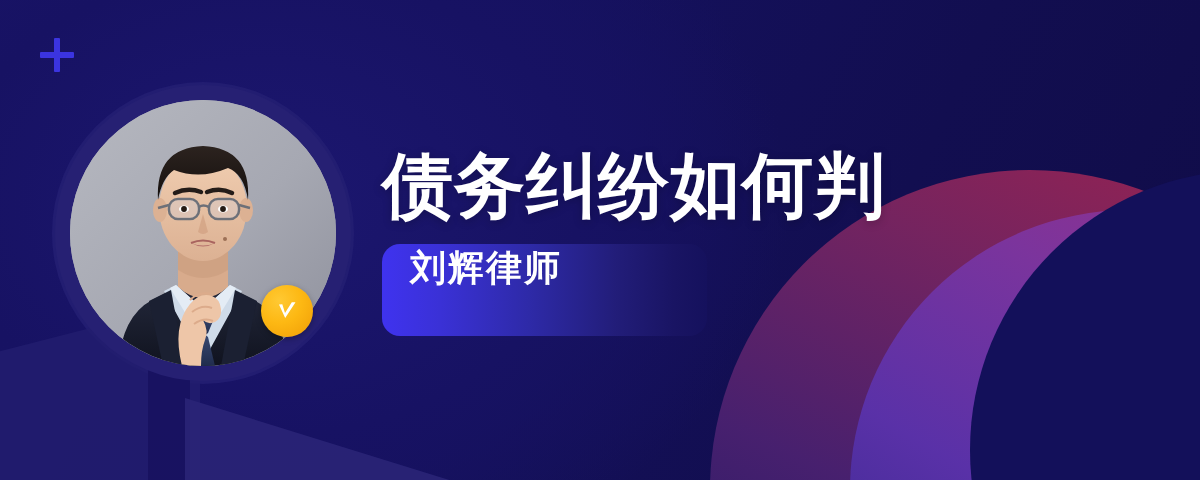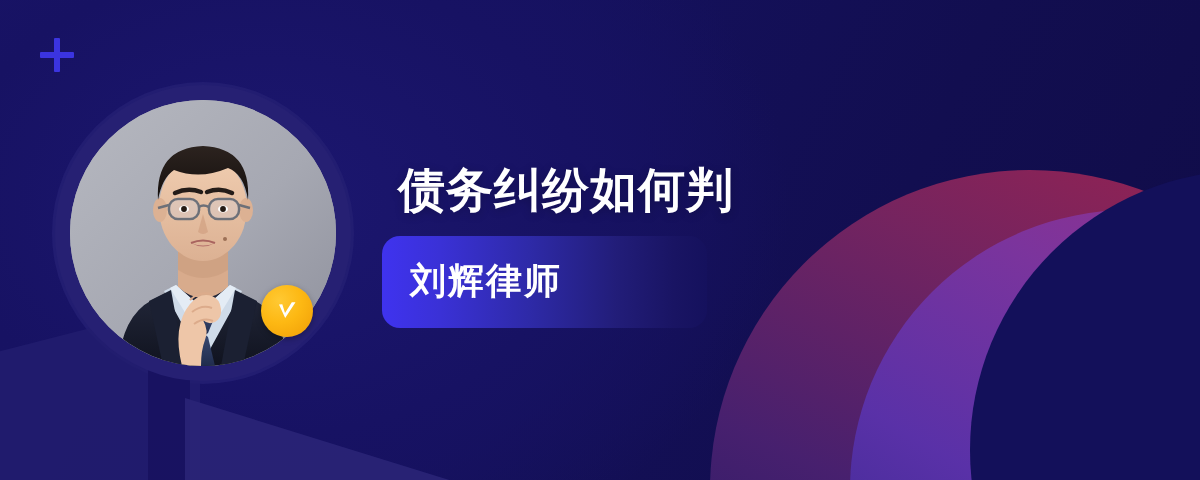--- a/index.html
+++ b/index.html
@@ -164,37 +164,36 @@
   .verified-badge svg { display: block; }
 
   
   .content {
     position: absolute;
     left: 382px;
     top: 150px;
     width: 700px;
   }
   .title {
-    margin: 16px;
-    font-size: 47px;
+    margin: 0;
+    font-size: 71px;
     line-height: 1.02;
     font-weight: 700;
     color: #ffffff;
     letter-spacing: 1px;
     white-space: nowrap;
     text-shadow: 0 2px 10px rgba(0,0,0,.22);
   }
   .name-chip {
     margin-top: 22px;
     width: 325px;
     height: 92px;
     border-radius: 18px;
     background: linear-gradient(90deg, #3f33ef 0%, #3a31d6 18%, #2e2aa8 45%, #221d79 72%, #191463 90%, #15115d 100%);
     display: flex;
-    align-items: center;
     box-sizing: border-box;
     padding-left: 28px;
   }
   .name-chip-label {
     font-size: 36px;
     font-weight: 700;
     color: #ffffff;
     letter-spacing: 2px;
     white-space: nowrap;
   }

